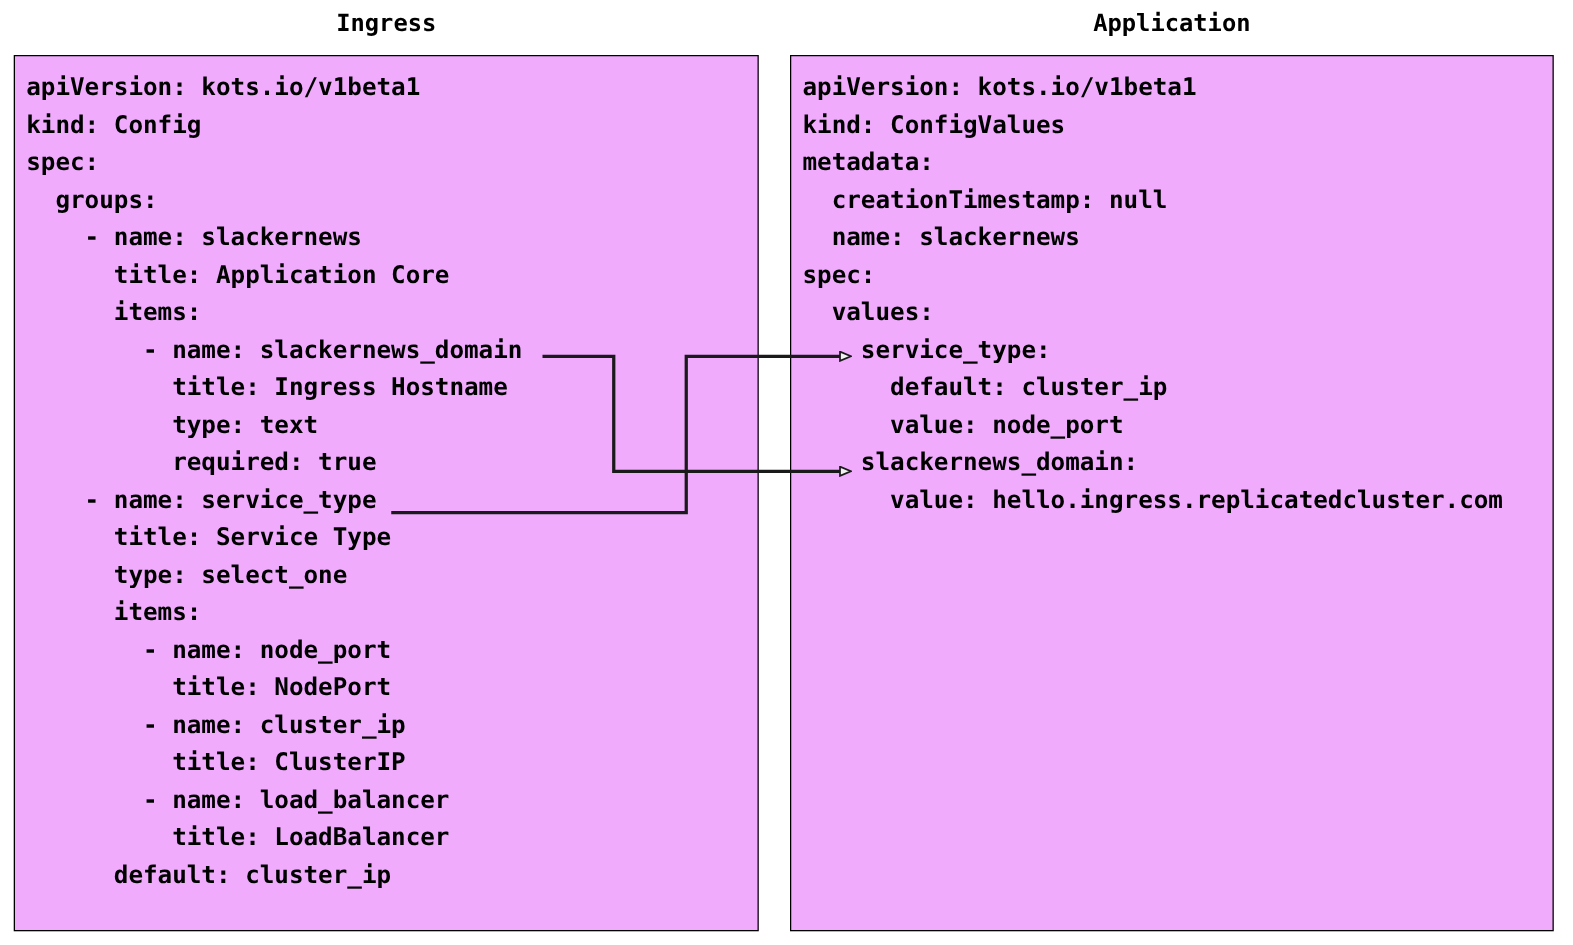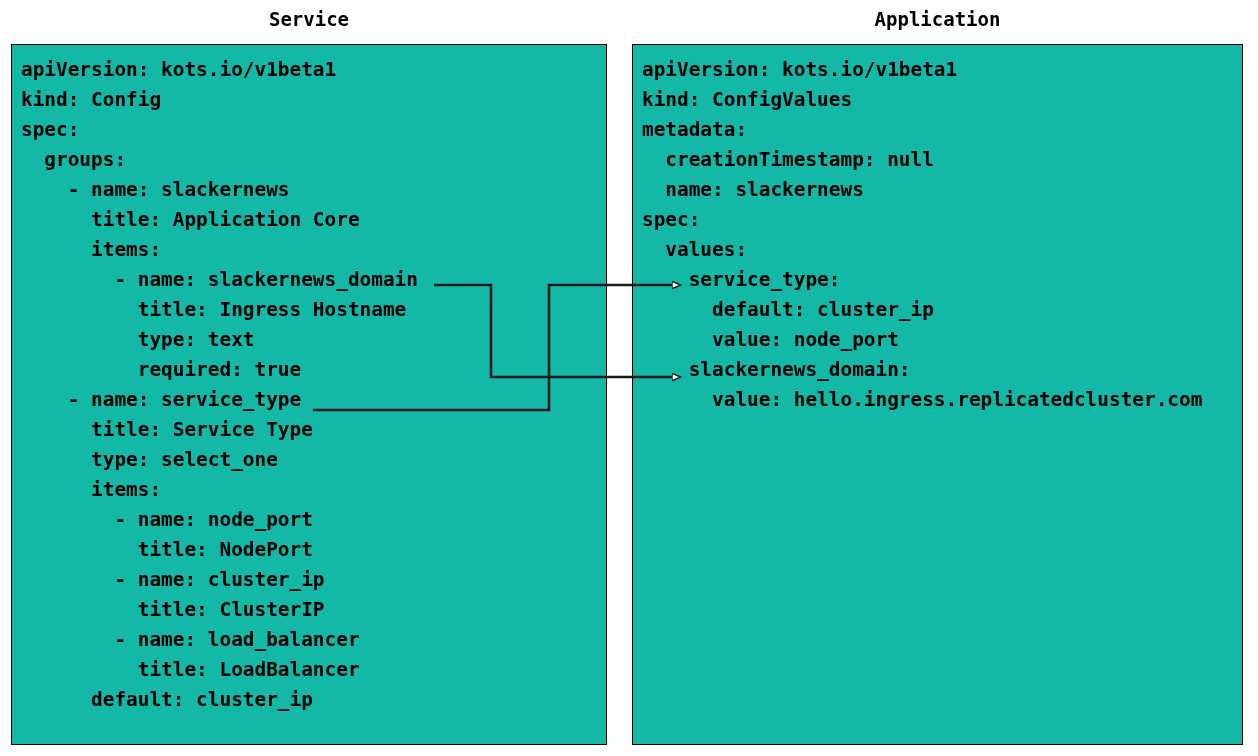--- a/index.html
+++ b/index.html
@@ -32,21 +32,21 @@
     white-space: pre;
   }
   #title-config   { left: 11px;  width: 596px; }
   #title-values   { left: 632px; width: 611px; }
 
   
   .panel {
     position: absolute;
     top: 44px;
     height: 701px;
-    background: #14b8a6;
+    background: #f0abfc;
     border: 1.6px solid #000000;
     box-sizing: border-box;
   }
   #panel-config { left: 11px;  width: 596px; }
   #panel-values { left: 632px; width: 611px; }
 
   .code {
     position: absolute;
     top: 10px;
     left: 9px;
@@ -72,21 +72,21 @@
     width: 1258px;
     height: 756px;
     pointer-events: none;
   }
 </style>
 </head>
 <body>
 
 <div id="canvas">
 
-  <div class="panel-title" id="title-config">Service</div>
+  <div class="panel-title" id="title-config">Ingress</div>
 
   <div class="panel-title" id="title-values">Application</div>
 
   <div class="panel" id="panel-config">
     <div class="code" id="code-config"><span class="ln">apiVersion: kots.io/v1beta1</span><span class="ln">kind: Config</span><span class="ln">spec:</span><span class="ln">  groups:</span><span class="ln">    - name: slackernews</span><span class="ln">      title: Application Core</span><span class="ln">      items:</span><span class="ln">        - name: slackernews_domain</span><span class="ln">          title: Ingress Hostname</span><span class="ln">          type: text</span><span class="ln">          required: true</span><span class="ln">    - name: service_type</span><span class="ln">      title: Service Type</span><span class="ln">      type: select_one</span><span class="ln">      items:</span><span class="ln">        - name: node_port</span><span class="ln">          title: NodePort</span><span class="ln">        - name: cluster_ip</span><span class="ln">          title: ClusterIP</span><span class="ln">        - name: load_balancer</span><span class="ln">          title: LoadBalancer</span><span class="ln">      default: cluster_ip</span></div>
   </div>
 
   <div class="panel" id="panel-values">
     <div class="code" id="code-values"><span class="ln">apiVersion: kots.io/v1beta1</span><span class="ln">kind: ConfigValues</span><span class="ln">metadata:</span><span class="ln">  creationTimestamp: null</span><span class="ln">  name: slackernews</span><span class="ln">spec:</span><span class="ln">  values:</span><span class="ln">    service_type:</span><span class="ln">      default: cluster_ip</span><span class="ln">      value: node_port</span><span class="ln">    slackernews_domain:</span><span class="ln">      value: hello.ingress.replicatedcluster.com</span></div>
   </div>

